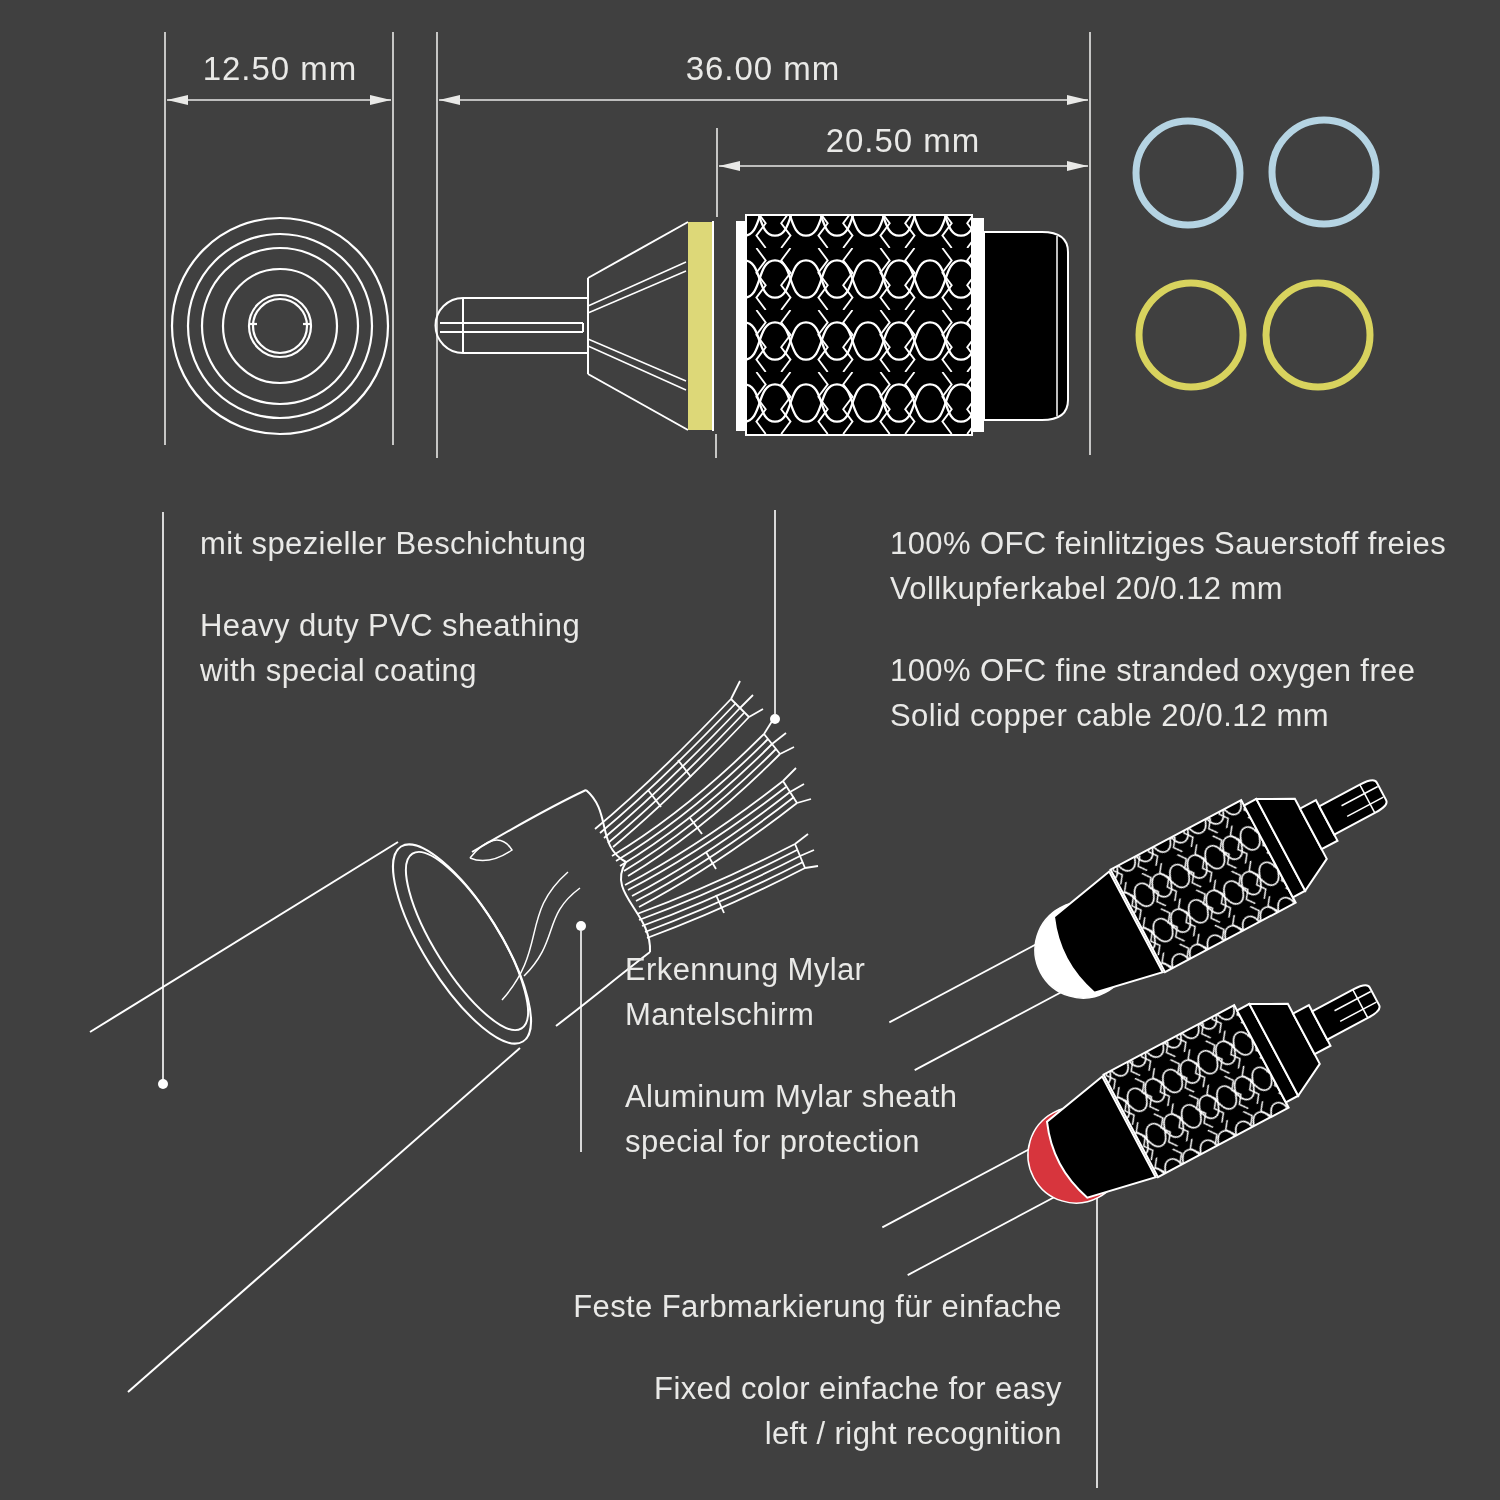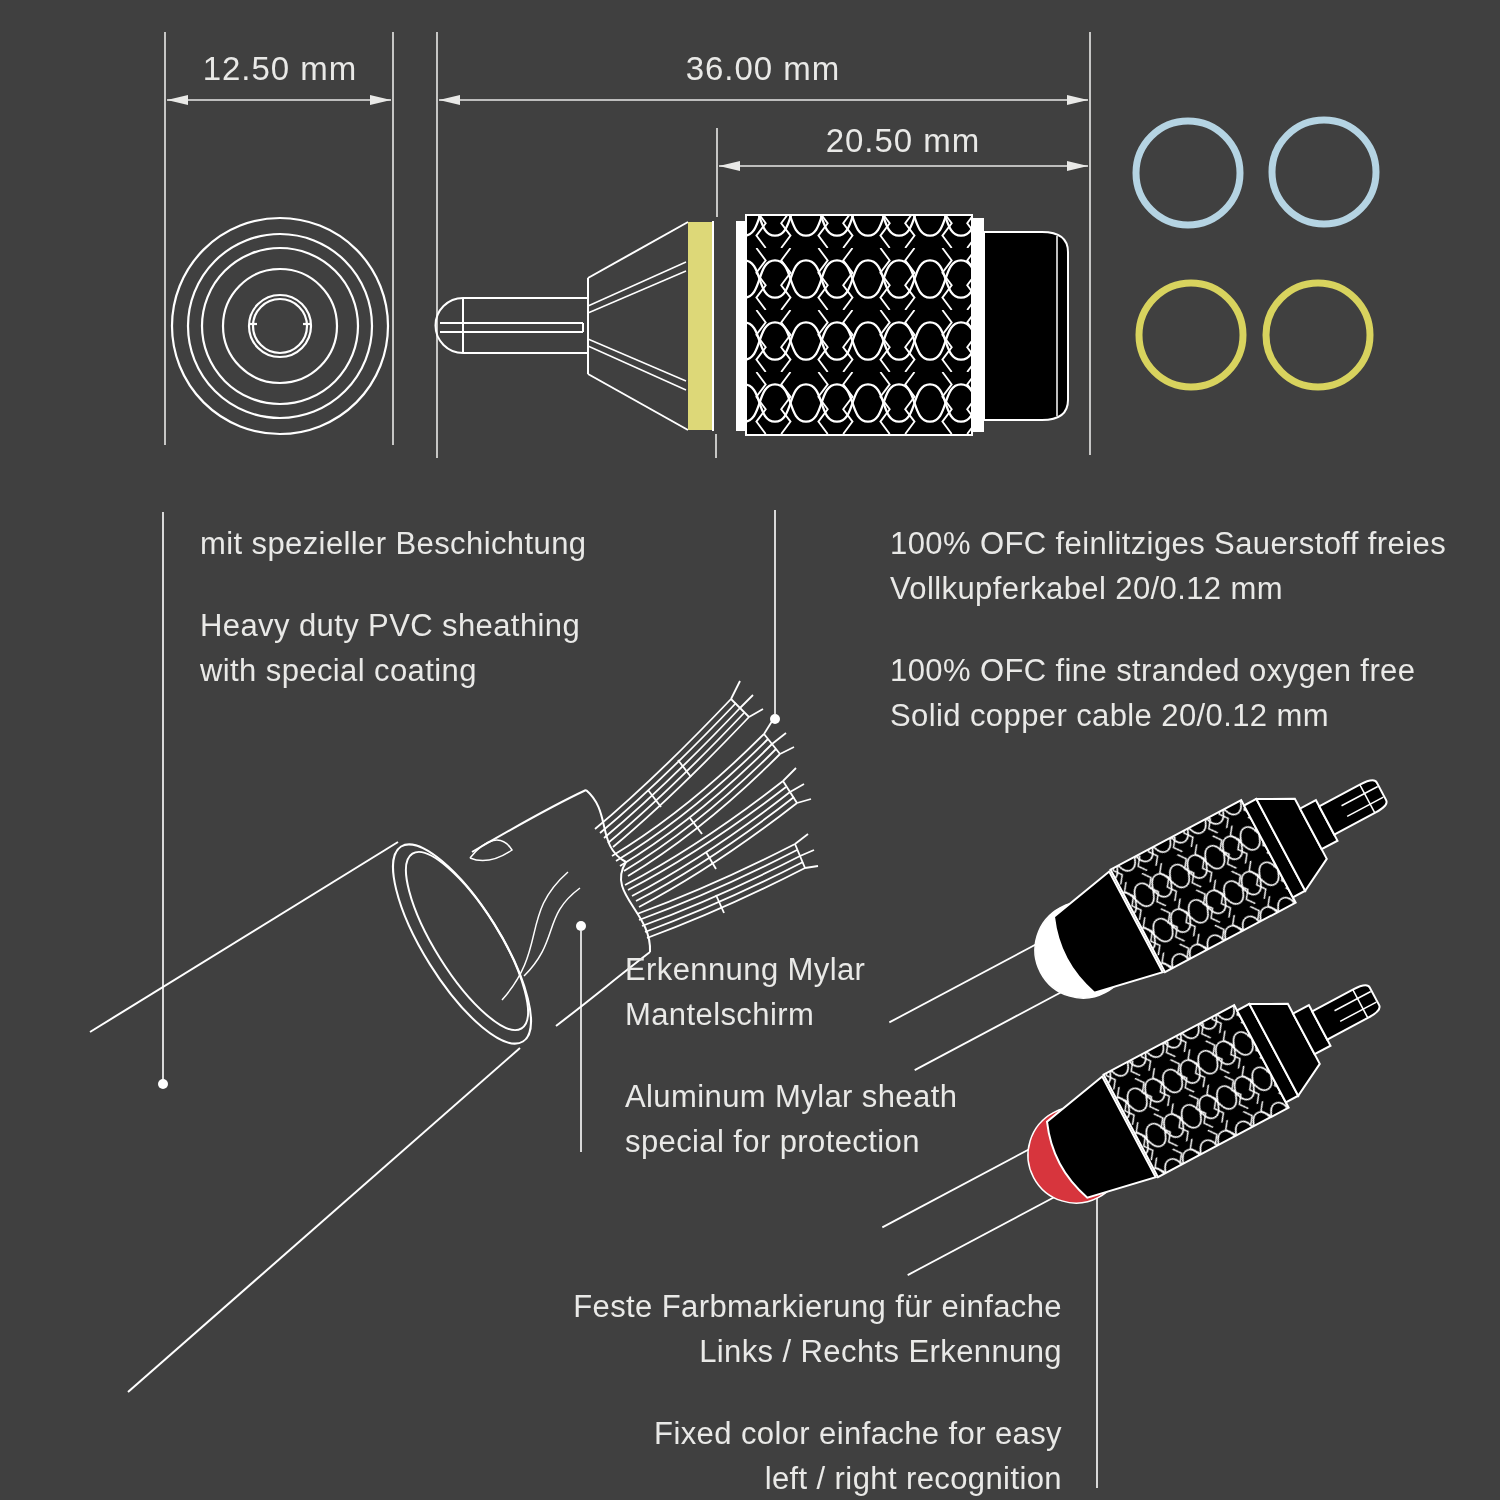--- a/index.html
+++ b/index.html
@@ -257,21 +257,20 @@
       </p>
       <div>Aluminum Mylar sheath</div>
       <div>special for protection</div>
     <p></p>
   </div>
 
   <div class="ann ann-right" style="right:438px;top:1284px;">
     <p class="de">
       </p>
       <div>Feste Farbmarkierung für einfache</div>
-      <div>Links / Rechts Erkennung</div>
     <p></p>
     <p class="en">
       </p>
       <div>Fixed color einfache for easy</div>
       <div>left / right recognition</div>
     <p></p>
   </div>
 
 </div>
 

